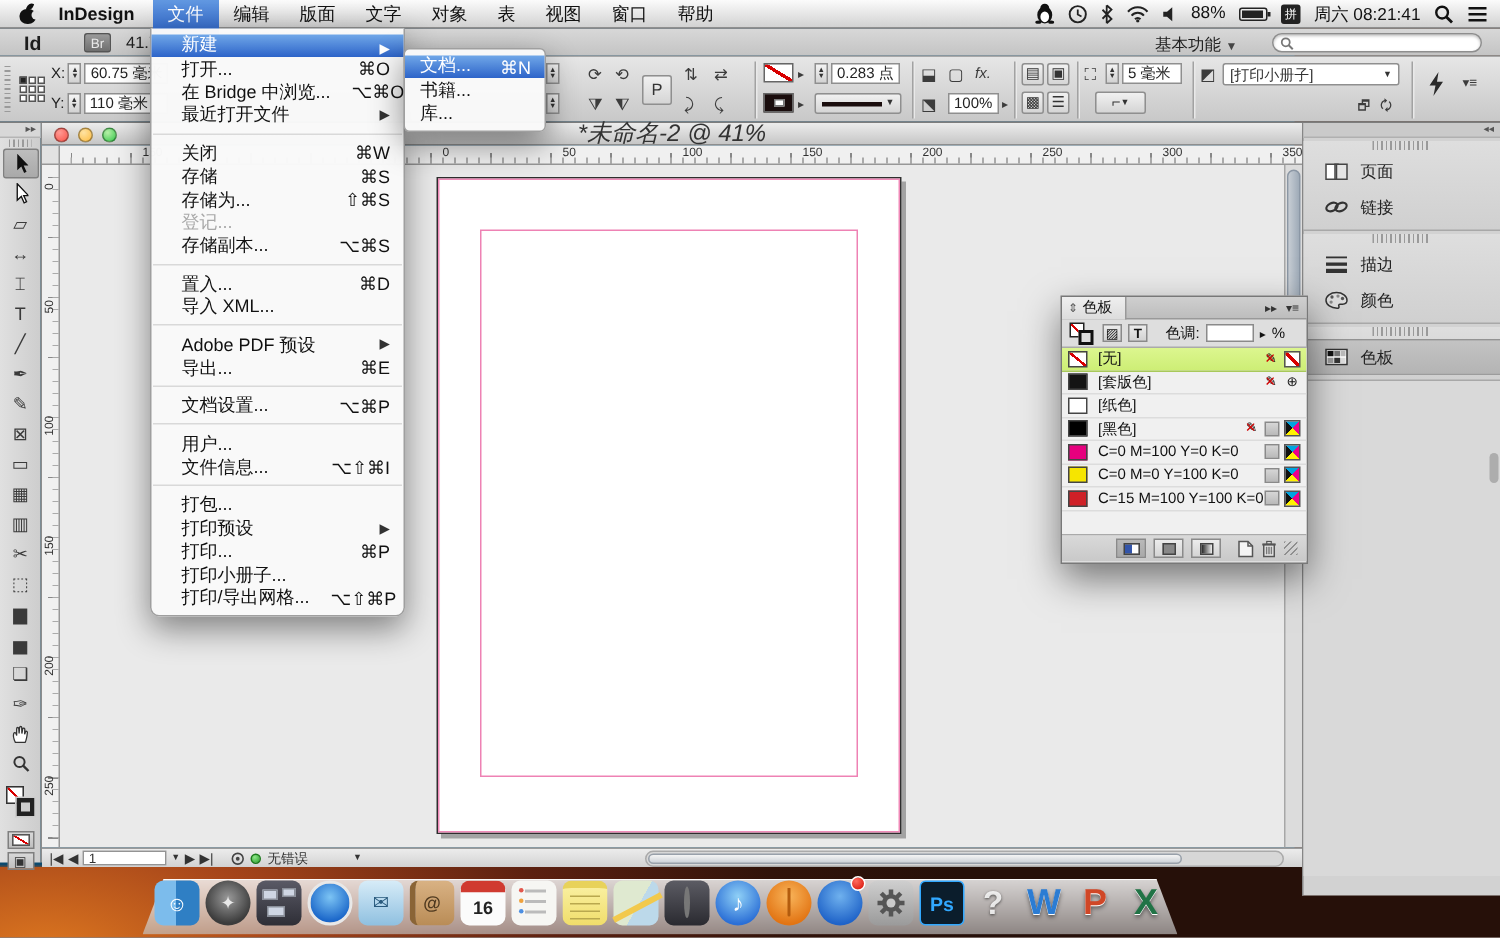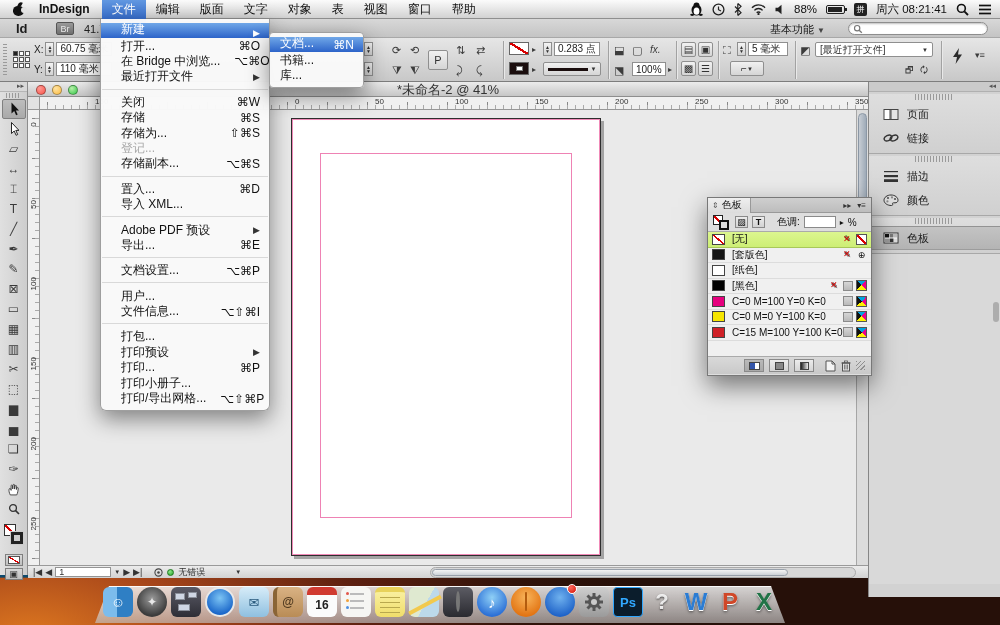--- a/index.html
+++ b/index.html
@@ -81,21 +81,21 @@
   #toolpanel .griph { height:5px; margin:1px 6px; background:repeating-linear-gradient(90deg,#9a9a9a 0 1px,transparent 1px 3px); }
   .tool { width:24px; height:20px; margin:0 auto; display:flex; align-items:center; justify-content:center; font-size:12px; color:#3a3a3a; }
   .tool.active { background:linear-gradient(#bdbdbd,#a9a9a9); border:1px solid #808080; border-radius:2px; }
   #tp-proxy { position:relative; height:30px; margin-top:3px; }
   #tp-fill { position:absolute; left:4px; top:2px; width:12px; height:12px; border:1px solid #333; }
   #tp-stroke { position:absolute; left:11px; top:10px; width:12px; height:12px; border:3px solid #222; background:#cdcdcd; outline:1px solid #cdcdcd; }
   .tp-btn { width:18px; height:12px; margin:2px auto; border:1px solid #7f7f7f; background:linear-gradient(#d8d8d8,#bfbfbf); display:flex; align-items:center; justify-content:center; }
 
   
   #docwin { position:absolute; left:28px; top:63px; width:840px; height:496px; }
-  #doctitle { position:absolute; left:0; top:0; width:100%; height:15px; background:linear-gradient(#ececec,#c6c6c6); border-bottom:1px solid #8e8e8e; font-size:13px; color:#333; text-align:center; line-height:15px; }
+  #doctitle { position:absolute; left:0; top:0; width:100%; height:15px; background:linear-gradient(#ececec,#c6c6c6); border-bottom:1px solid #8e8e8e; font-size:16px; color:#333; text-align:center; line-height:15px;font-style:italic; }
   .tlight { position:absolute; top:3px; width:10px; height:10px; border-radius:50%; border:1px solid rgba(0,0,0,.35); }
   #tl-close { left:8px;  background:radial-gradient(circle at 35% 30%, #ff9a94, #f95349); }
   #tl-min   { left:24px; background:radial-gradient(circle at 35% 30%, #ffe3a3, #fdbc40); }
   #tl-zoom  { left:40px; background:radial-gradient(circle at 35% 30%, #b7f0a8, #35c74a); }
 
   #hruler { position:absolute; left:12px; top:15px; width:828px; height:13px; background:#f0f0f0; border-bottom:1px solid #979797;
     background-image:
       repeating-linear-gradient(90deg,#aaa 0 1px,transparent 1px 8px),
       repeating-linear-gradient(90deg,#888 0 1px,transparent 1px 40px);
     background-size:100% 4px,100% 7px; background-position:left 7px bottom 0,left 7px bottom 0; background-repeat:no-repeat; }
@@ -307,21 +307,21 @@
     <span class="cp-ic" style="left:723px; top:7px;" data-name="wrap-offset-icon">⛶</span>
     <div class="cp-field" style="left:737px; top:4px;">
       <span class="stepper" data-name="wrap-offset-stepper">▲<br>▼</span>
       <span class="txtbox" style="width:40px;" data-name="wrap-offset-field">5 毫米</span>
     </div>
     <span class="mini-btn" style="left:730px; top:23px; width:34px; height:15px;" data-name="corner-options-dropdown">⌐ <span style="font-size:6px;">▼</span></span>
 
     <div class="cp-sep" style="left:795px;"></div>
     <span class="cp-ic" style="left:800px; top:7px;" data-name="object-style-icon">◩</span>
     <span class="mini-btn" style="left:815px; top:4px; width:118px; height:15px; justify-content:space-between; padding:0 4px; font-size:10px; background:#fff;" data-name="object-style-dropdown">
-        <span>[最近打开文件]</span>
+        <span>[打印小册子]</span>
         <span style="font-size:6px;">▼</span>
       </span>
     <span class="cp-ic" style="left:905px; top:28px; font-size:9px;" data-name="style-new-icon">🗗</span>
     <span class="cp-ic" style="left:920px; top:28px; font-size:9px;" data-name="style-clear-icon">🗘</span>
 
     <div class="cp-sep" style="left:941px;"></div>
     <span class="cp-ic" style="left:952px; top:10px;" data-name="quick-apply-icon">
         <svg width="11" height="16" viewBox="0 0 11 16">
           <path d="M7 0 L1 9 L5 9 L3.6 16 L10 6.5 L6 6.5 Z" fill="#2b2b2b"></path>
         </svg>

